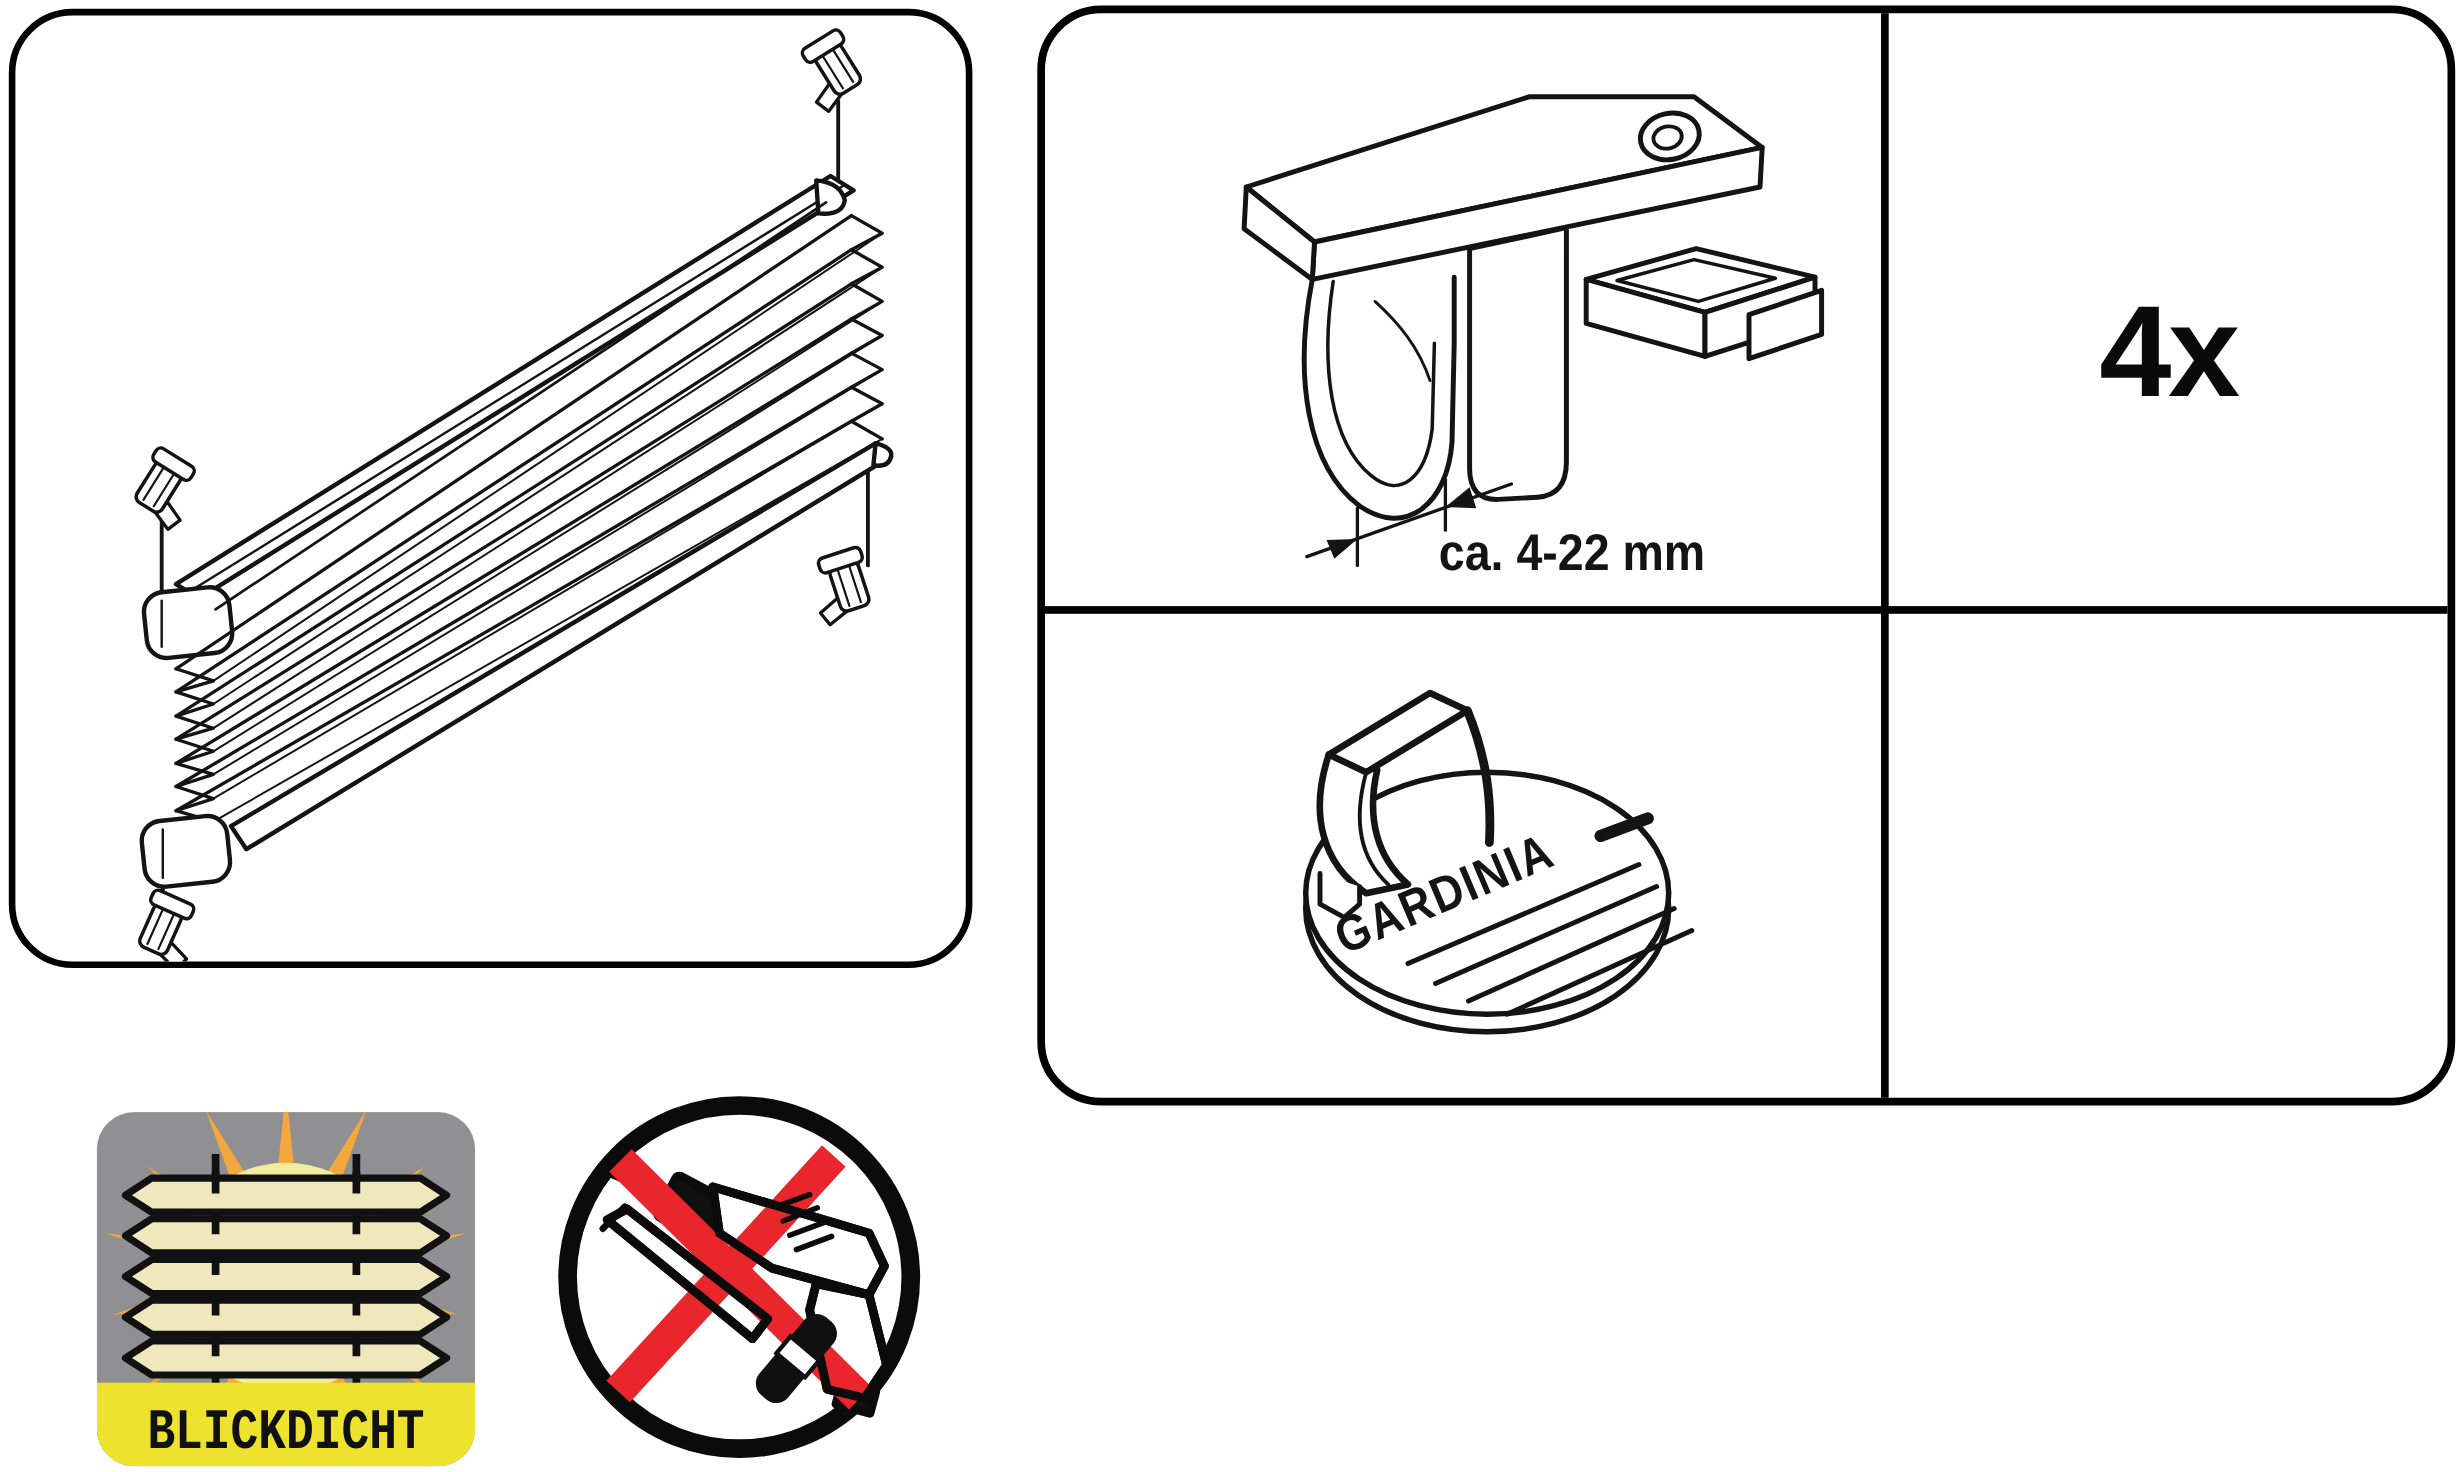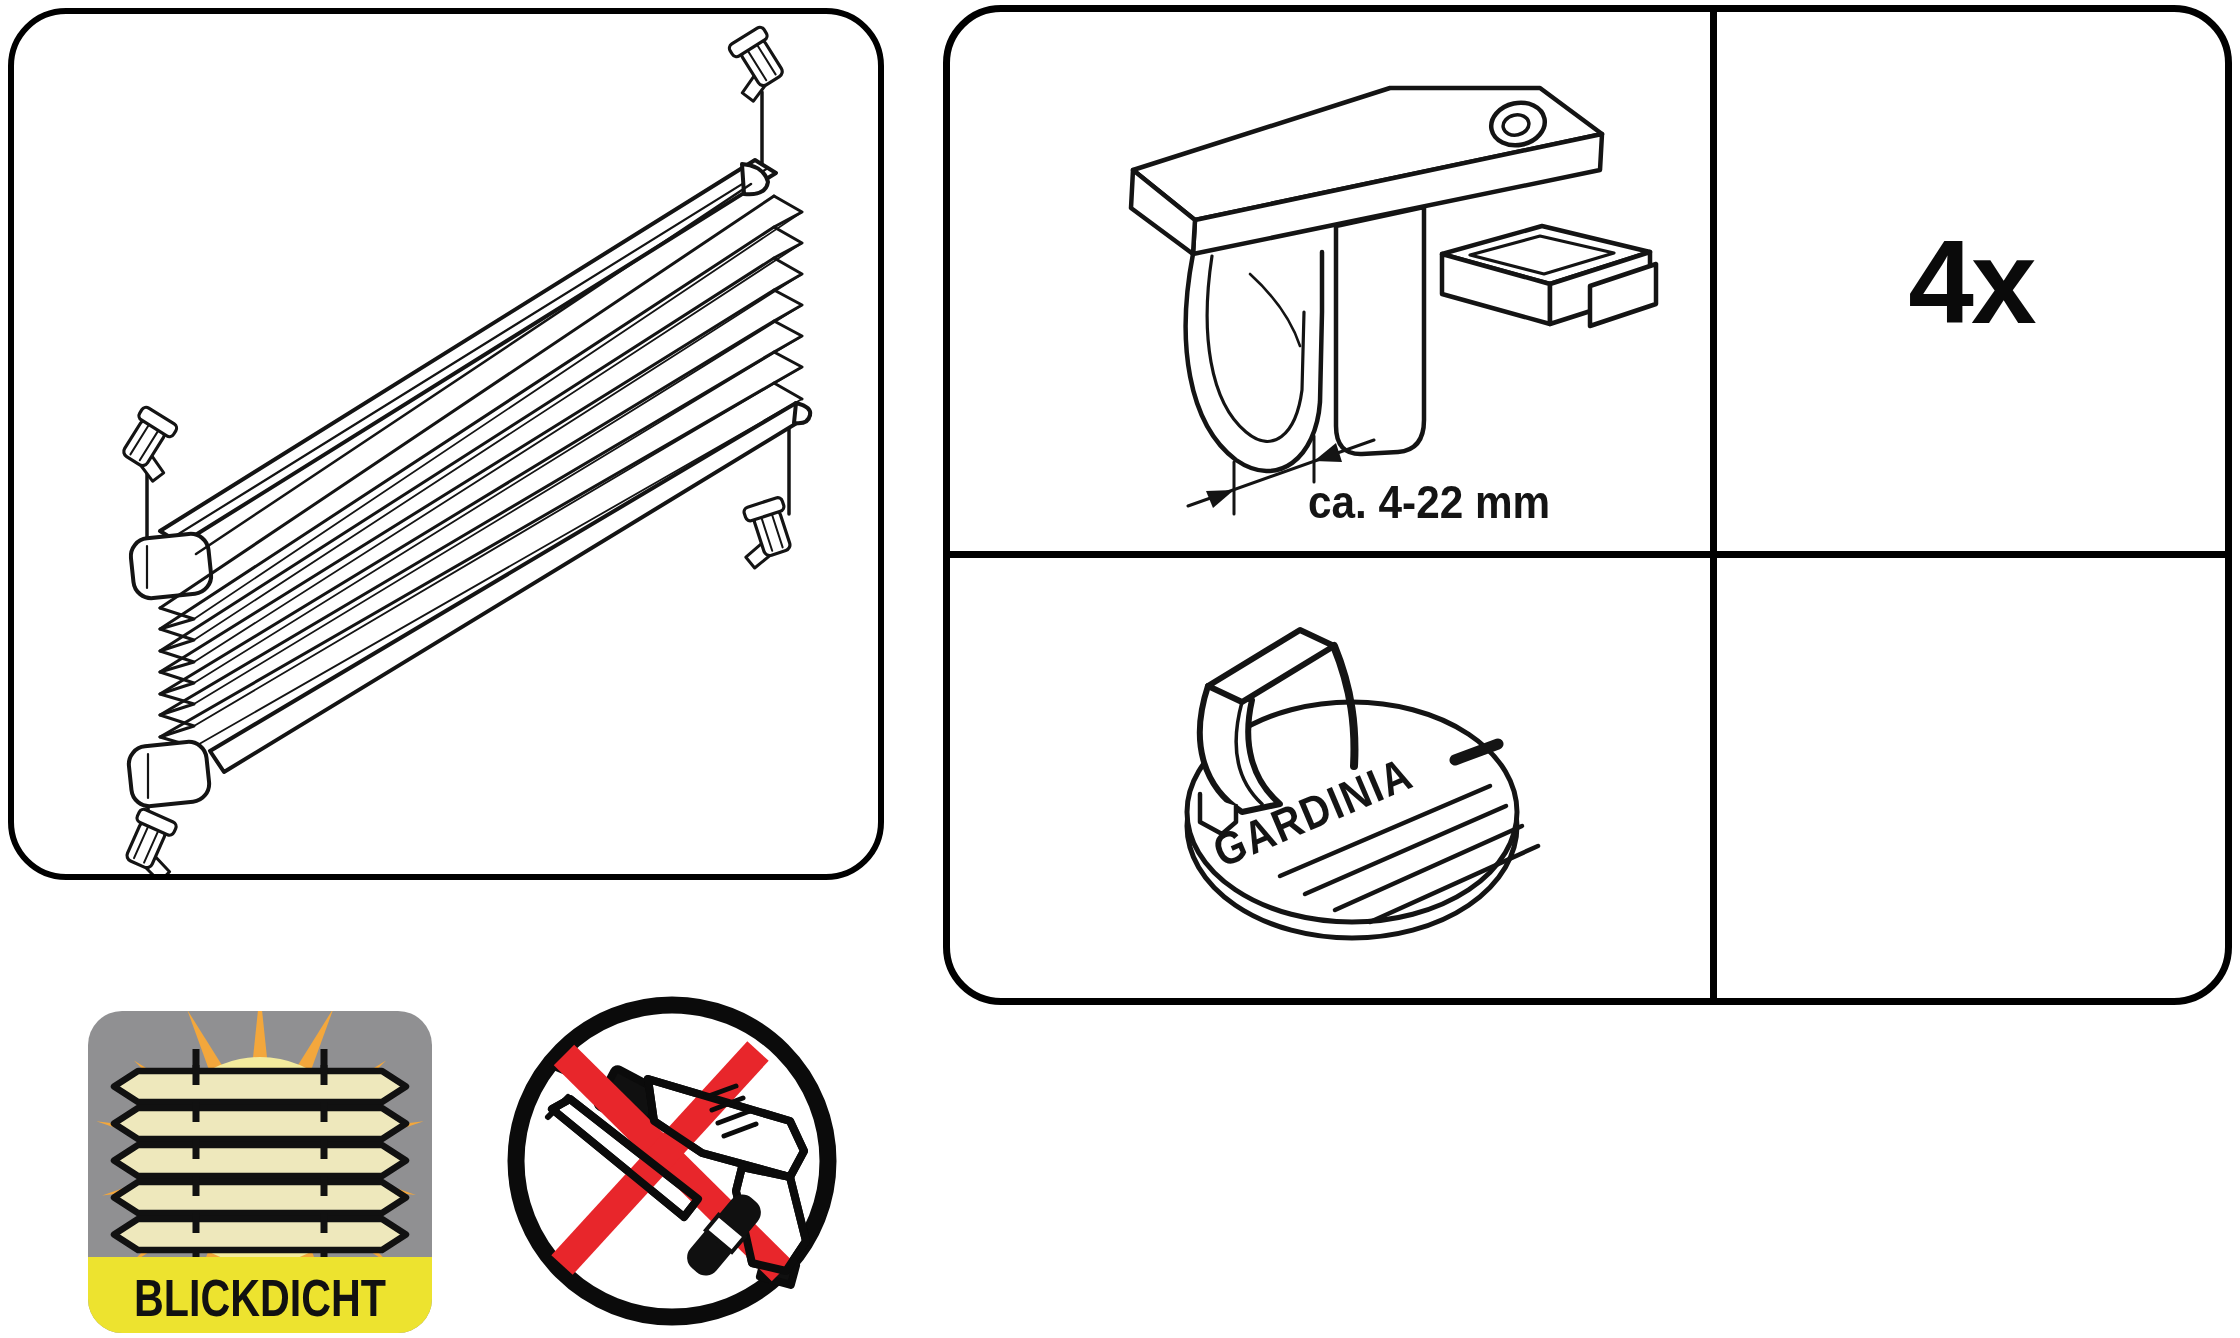--- a/index.html
+++ b/index.html
@@ -4,25 +4,25 @@
 <style>
   html,body{margin:0;padding:0;background:#ffffff;}
   body{width:2240px;height:1338px;position:relative;font-family:"Liberation Sans",sans-serif;overflow:hidden;}
   .panel{position:absolute;background:#fff;border:6px solid #000;border-radius:58px;box-sizing:border-box;}
   #blind-panel{left:8px;top:8px;width:876px;height:872px;}
   #parts-panel{left:943px;top:5px;width:1289px;height:1000px;border-width:7px;}
   .cell{position:absolute;}
   .divider-v{position:absolute;left:760px;top:0;width:7px;height:100%;background:#000;}
   .divider-h{position:absolute;left:0;top:539px;width:100%;height:7px;background:#000;}
   .qty{position:absolute;display:flex;align-items:center;justify-content:center;
-       font-weight:bold;font-size:118px;letter-spacing:-3px;color:#0a0a0a;}
+       font-weight:bold;font-size:118px;letter-spacing:-3px;color:#0a0a0a;margin-top:38px;}
   #qty-top{left:767px;top:0;width:508px;height:539px;}
   #qty-bottom{left:767px;top:546px;width:508px;height:440px;}
   .badge{position:absolute;}
-  #badge-blickdicht{left:88px;top:1011px;width:344px;height:322px;}
+  #badge-blickdicht{left:88px;top:1011px;width:344px;height:322px;font-family:Liberation Mono, monospace;}
   #badge-nodrill{left:490px;top:979px;width:364px;height:364px;}
   svg{display:block;}
   .ln{stroke:#141414;fill:none;stroke-linecap:round;stroke-linejoin:round;}
   .wf{stroke:#141414;fill:#ffffff;stroke-linecap:round;stroke-linejoin:round;}
   .dim-text{font-weight:bold;font-size:47px;fill:#141414;}
   .brand-text{font-weight:bold;font-size:46px;fill:#141414;letter-spacing:2px;}
 </style>
 </head>
 <body>
 

